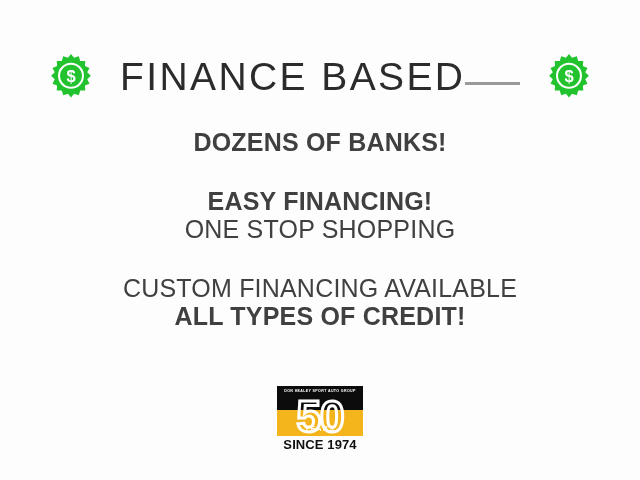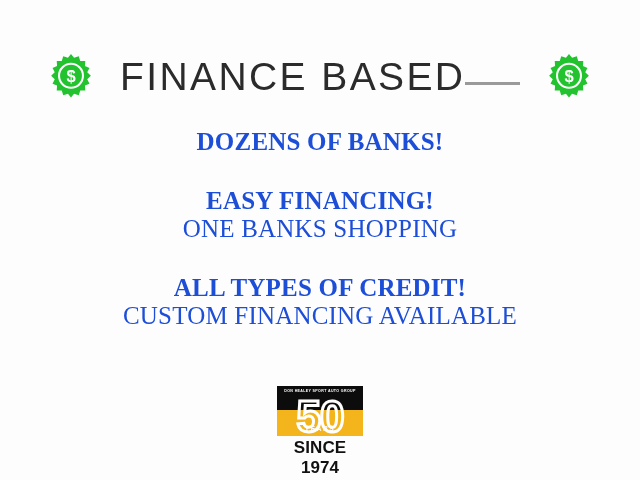--- a/index.html
+++ b/index.html
@@ -76,24 +76,24 @@
     top: 128px;
     left: 0;
     width: 640px;
     text-align: center;
   }
 
   .block { margin: 0; }
   .block + .block { margin-top: 30px; }
 
   .line {
-    color: #1d4ed8;
+    color: #404040;
     line-height: 1.14;
     white-space: nowrap;
-    font-family: Liberation Serif, serif;
+    font-family: Liberation Sans, sans-serif;
   }
 
   .line.lead {
     font-size: 25px;
     font-weight: bold;
     letter-spacing: 0.2px;
   }
 
   .line.sub {
     font-size: 25px;
@@ -171,21 +171,21 @@
     font-weight: bold;
     letter-spacing: 1.6px;
     color: #ffffff;
     line-height: 1;
   }
 
   .logo-since {
     margin-top: 2px;
     width: 86px;
     text-align: center;
-    font-size: 17px;
+    font-size: 13px;
     font-weight: bold;
     letter-spacing: 0.1px;
     color: #111111;
     line-height: 1.15;
   }
 </style>
 </head>
 <body>
 
 <div id="poster">
@@ -231,26 +231,26 @@
   </div>
 
   <div class="copy">
 
     <div class="block wide">
       <div class="line lead">DOZENS OF BANKS!</div>
     </div>
 
     <div class="block">
       <div class="line lead">EASY FINANCING!</div>
-      <div class="line sub">ONE BANKS SHOPPING</div>
+      <div class="line sub">ONE STOP SHOPPING</div>
     </div>
 
     <div class="block">
+      <div class="line sub">CUSTOM FINANCING AVAILABLE</div>
       <div class="line lead">ALL TYPES OF CREDIT!</div>
-      <div class="line sub">CUSTOM FINANCING AVAILABLE</div>
     </div>
 
   </div>
 
   <div class="logo">
     <div class="logo-badge">
       <div class="logo-gold-band"></div>
       <div class="logo-top-text">DON HEALEY SPORT AUTO GROUP</div>
       <div class="logo-fifty">50</div>
       <div class="logo-years">YEARS</div>

